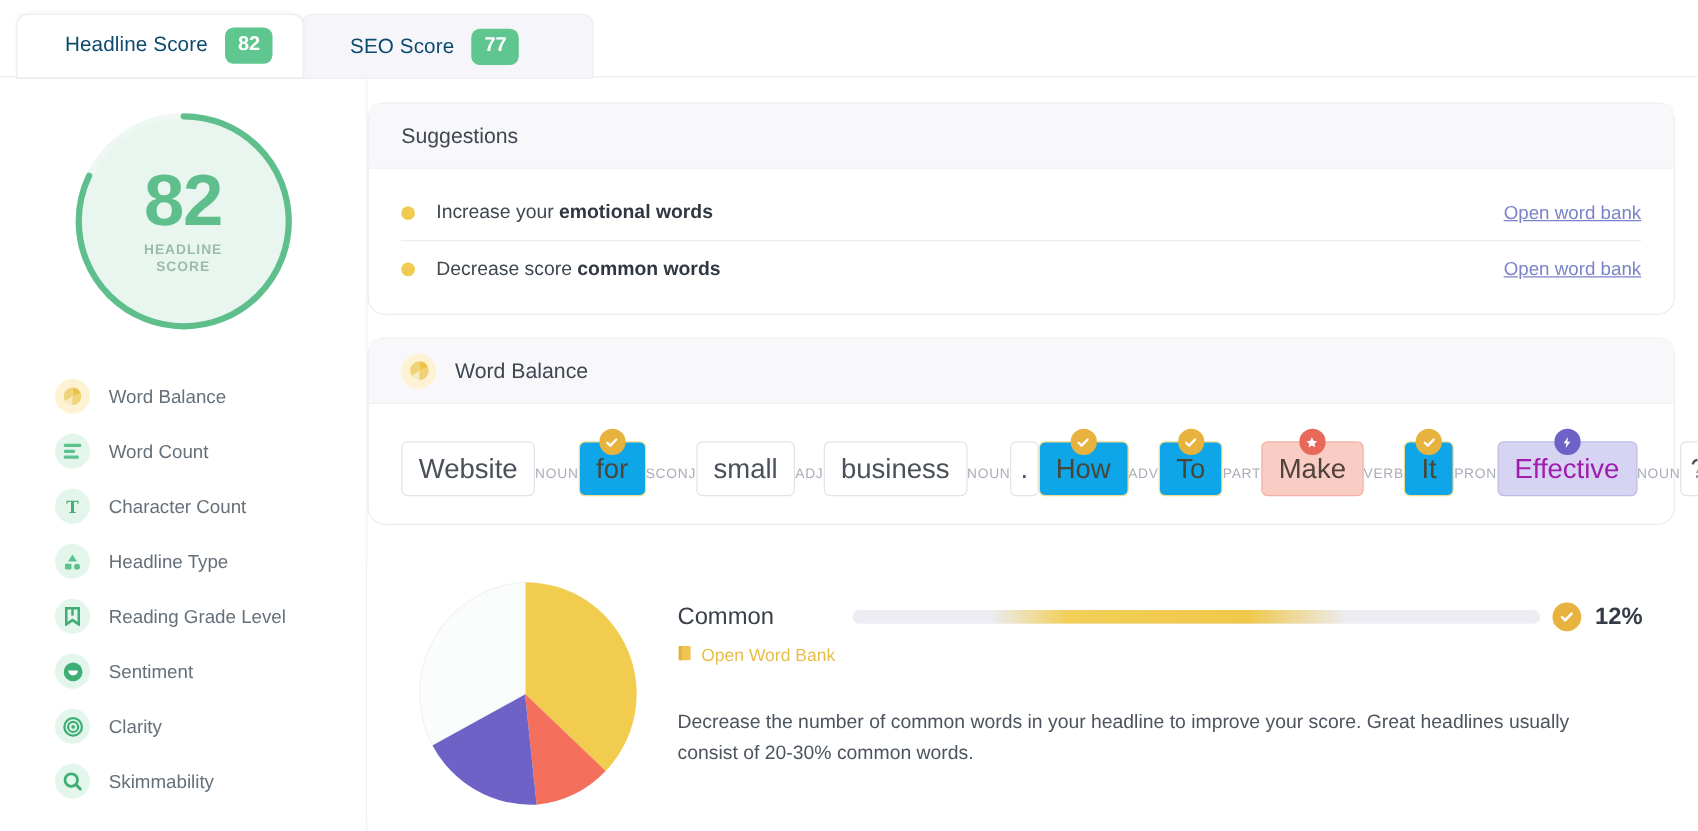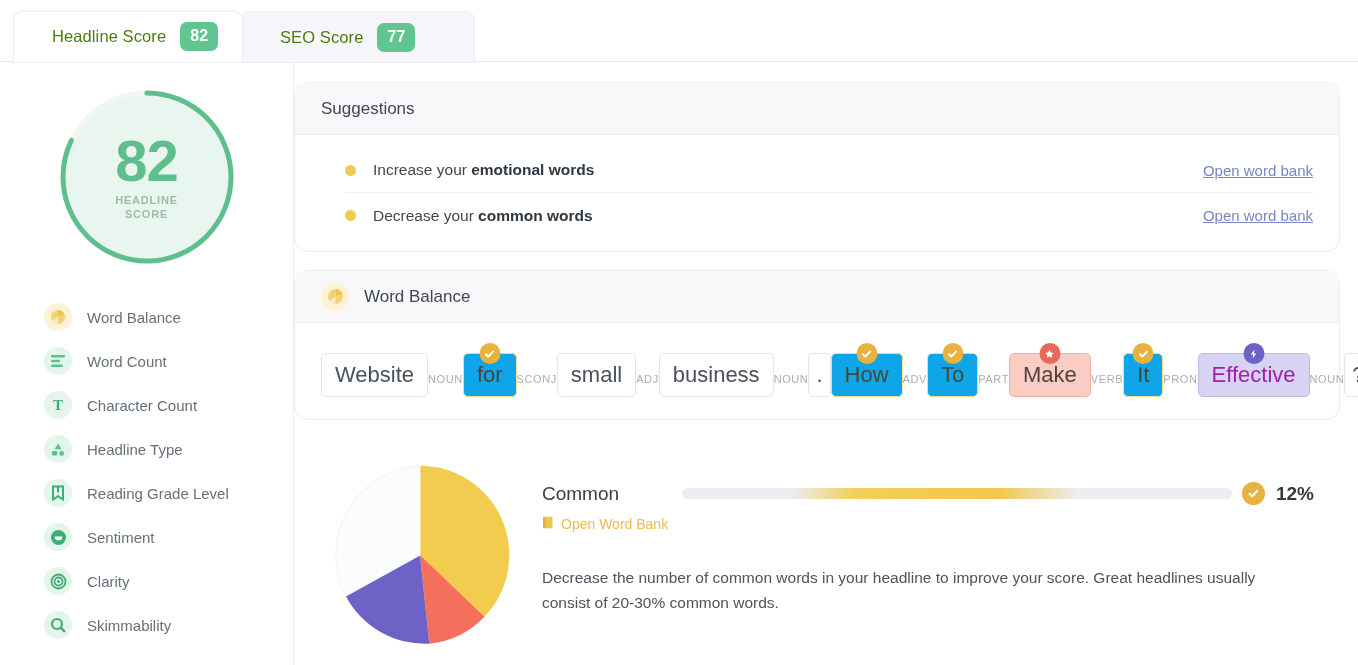--- a/index.html
+++ b/index.html
@@ -25,21 +25,21 @@
     display: flex; align-items: center; gap: 14px;
     padding: 0 20px 0 38px;
     border-radius: 8px 8px 0 0;
     cursor: pointer;
   }
   .tab-0 { left: 14px; width: 228px; background: #ffffff;
            box-shadow: 0 0 0 1px #ededf2, 0 -1px 4px rgba(0,0,0,.05);
            border-bottom: 2px solid #fff; z-index: 3; }
   .tab-1 { left: 242px; width: 232px; background: #f6f6fa;
            box-shadow: 0 0 0 1px #ededf2; z-index: 2; }
-  .tab-label { font-size: 16.5px; color: #4d7c0f; letter-spacing: .1px; white-space: nowrap; }
+  .tab-label { font-size: 16.5px; color: #0c4a6e; letter-spacing: .1px; white-space: nowrap; }
   .tab-badge {
     min-width: 38px; height: 29px; border-radius: 7px;
     background: #5fc68f; color: #fff;
     font-size: 16px; font-weight: 600;
     display: flex; align-items: center; justify-content: center;
     padding: 0 8px;
   }
 
   
   .sidebar {
@@ -83,21 +83,21 @@
     background: #fff; border: 1px solid #ebebf0; border-radius: 14px;
     margin-bottom: 18px;
   }
   .card-head {
     height: 52px; background: #f8f8fb; border-bottom: 1px solid #ebebf0;
     border-radius: 6px 6px 0 0;
     display: flex; align-items: center; padding: 0 26px; gap: 15px;
   }
   .card-title { font-size: 17px; color: #3f4750; }
 
-  .sug-list { padding: 0 26px; margin-left: 24px; }
+  .sug-list { padding: 0 26px; }
   .sug-row {
     height: 45px; display: flex; align-items: center;
     border-bottom: 1px solid #eeeef2;
   }
   .sug-row:last-child { border-bottom: none; }
   .sug-list { padding-top: 13px; padding-bottom: 13px; }
   .dot { width: 11px; height: 11px; border-radius: 50%; background: #efcb52; flex: 0 0 11px; }
   .sug-text { margin-left: 17px; font-size: 15.5px; color: #3f4750; }
   .sug-text b { font-weight: 700; color: #2f3740; }
   .sug-link {
@@ -290,21 +290,21 @@
       <div class="sug-list">
 
         <div class="sug-row">
           <span class="dot"></span>
           <span class="sug-text"><span>Increase your </span><b>emotional words</b></span>
           <span class="sug-link">Open word bank</span>
         </div>
 
         <div class="sug-row">
           <span class="dot"></span>
-          <span class="sug-text"><span>Decrease your </span><b>common words</b></span>
+          <span class="sug-text"><span>Decrease score </span><b>common words</b></span>
           <span class="sug-link">Open word bank</span>
         </div>
 
       </div>
     </div>
 
     <div class="card">
       <div class="card-head">
         <span class="mic mic-yellow">
           <svg width="17" height="17" viewBox="0 0 16 16">

